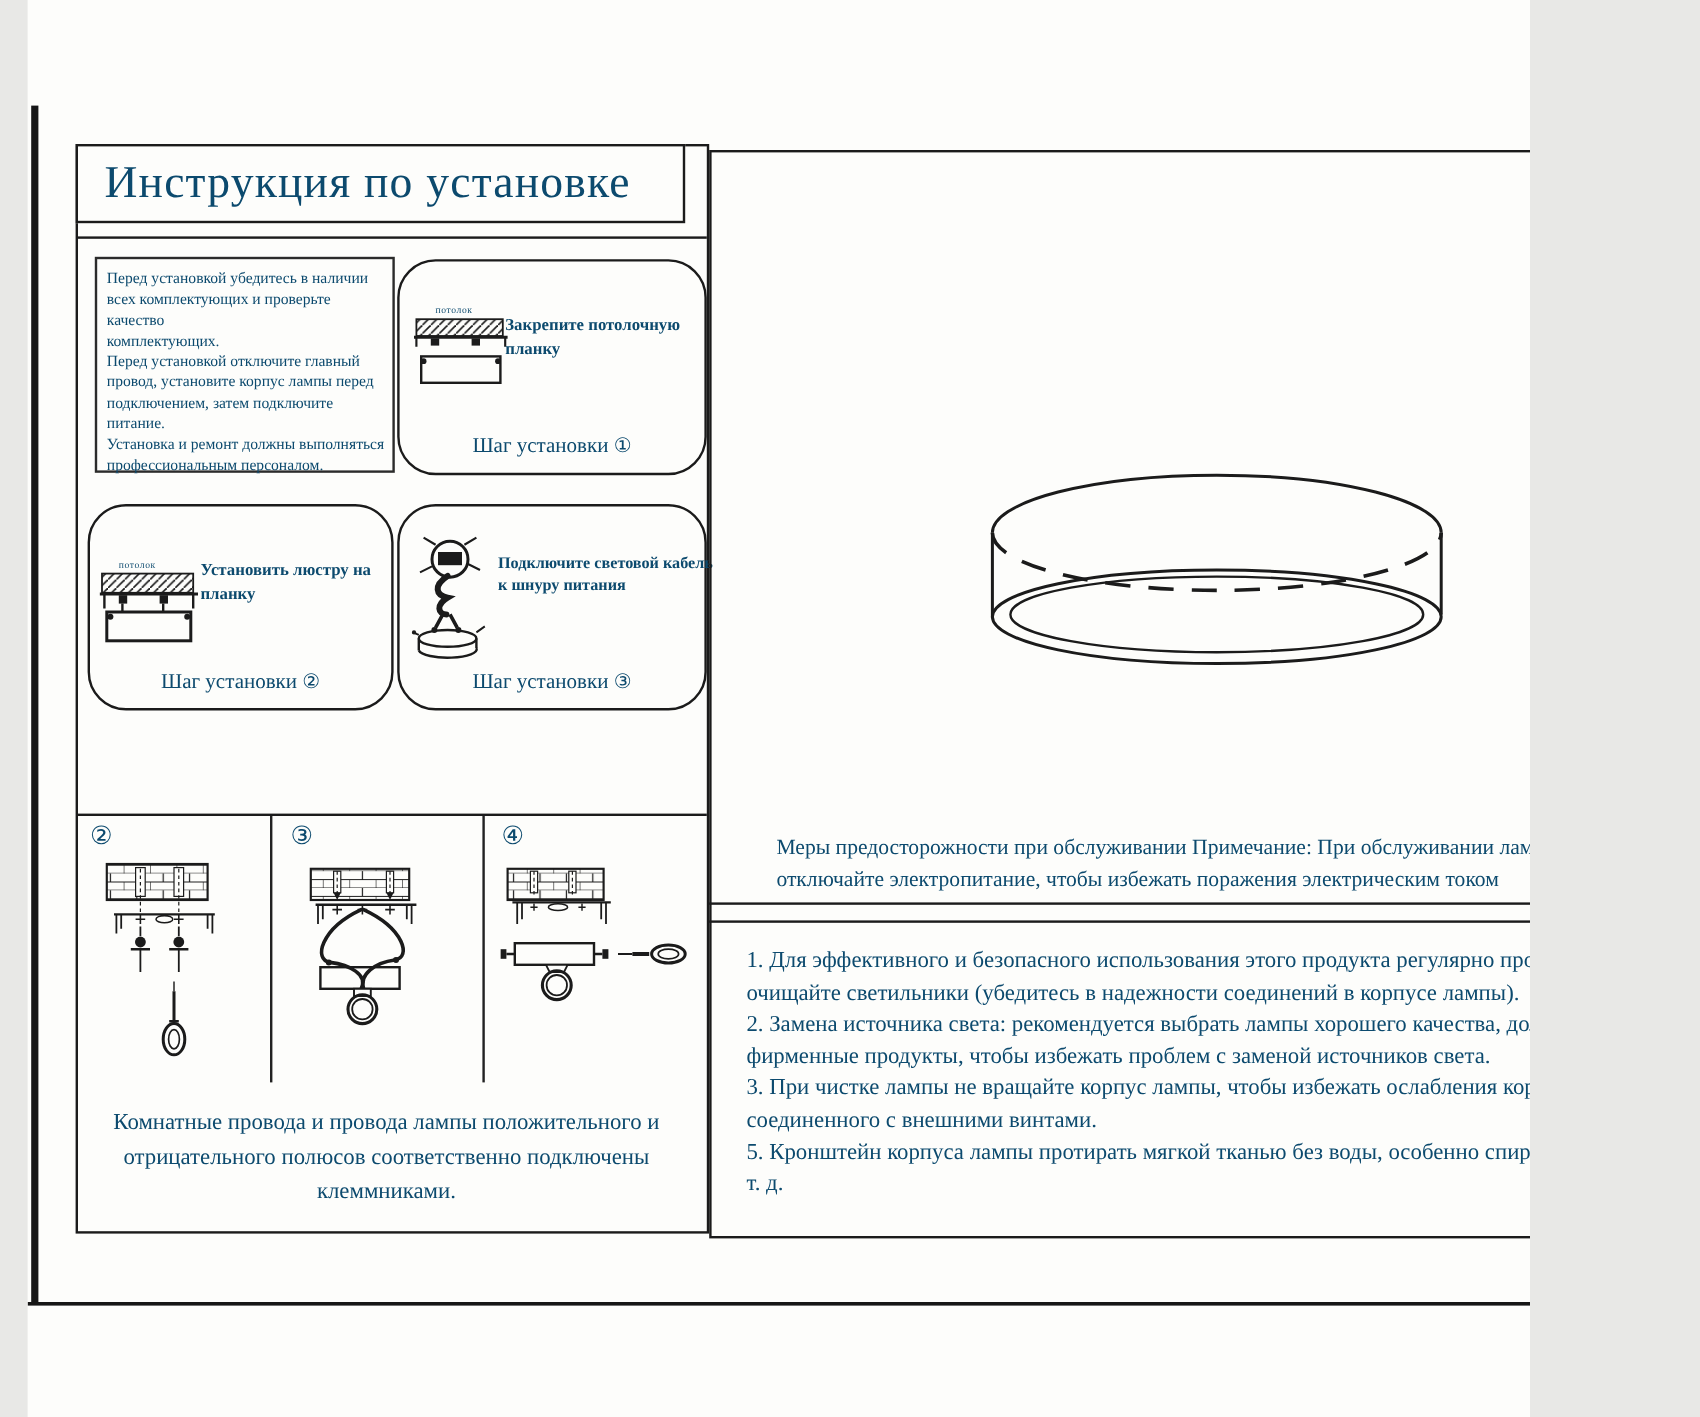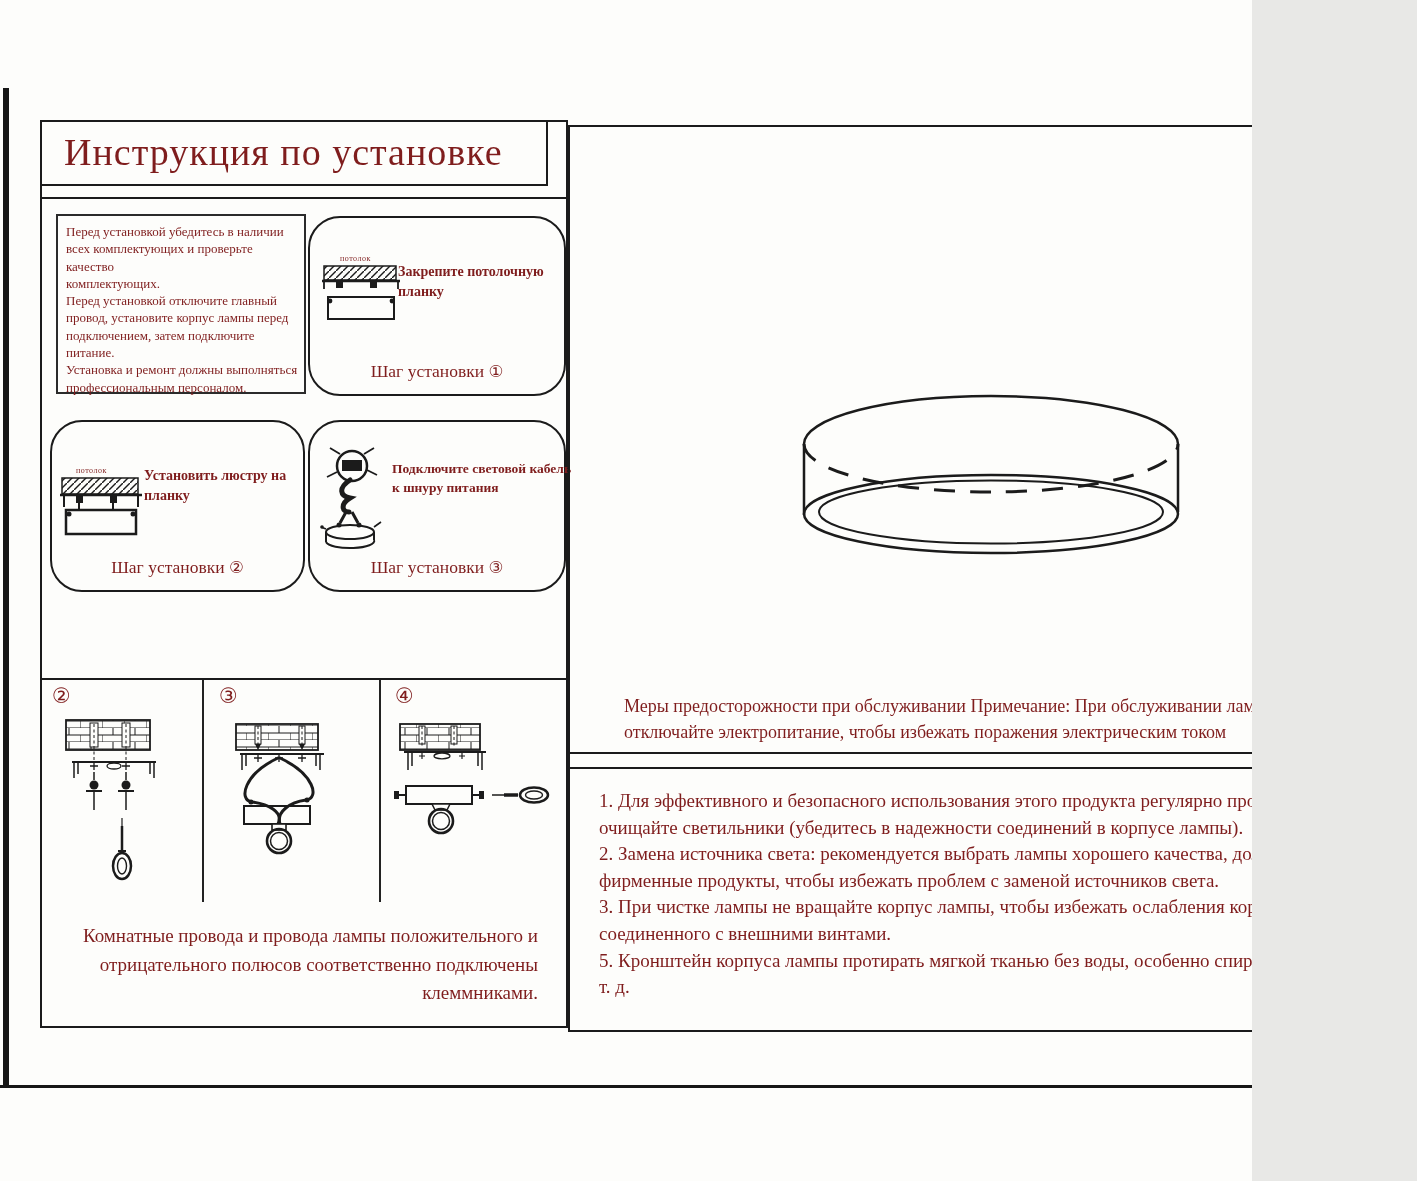--- a/index.html
+++ b/index.html
@@ -1,17 +1,17 @@
 <!DOCTYPE html>
 <html><head>
 <meta charset="utf-8">
 <style>
   html,body{margin:0;padding:0;background:#e8e8e6;}
   .page{position:relative;width:1252px;height:1181px;background:#fdfdfb;overflow:hidden;
-        font-family:"Liberation Serif","DejaVu Serif",serif;color:#7f1d1d;}
+        font-family:"Liberation Serif","DejaVu Serif",serif;color:#0c4a6e;margin-left:23px;}
   .abs{position:absolute;}
   .ink{background:#1b1b1b;}
   .preline{white-space:pre-line;}
 
   
   #edge-left{left:3px;top:88px;width:6px;height:998px;background:#161616;}
   #edge-bottom{left:0;top:1085px;width:1417px;height:3px;background:#161616;}
   #edge-right{left:1386px;top:96px;width:2px;height:991px;background:#4a4a4a;}
 
   
@@ -42,21 +42,21 @@
   #left-rule{left:42px;top:678px;width:524px;height:2px;}
   #pdiv1{left:202px;top:680px;width:2px;height:222px;background:#222;}
   #pdiv2{left:379px;top:680px;width:2px;height:222px;background:#222;}
   .pnum{font-size:21px;font-family:"DejaVu Sans","Liberation Sans",sans-serif;}
   #pnum2{left:52px;top:684px;}
   #pnum3{left:219px;top:684px;}
   #pnum4{left:395px;top:684px;}
   #panel2-svg{left:58px;top:714px;}
   #panel3-svg{left:224px;top:712px;}
   #panel4-svg{left:394px;top:714px;}
-  #wiring-note{left:60px;top:922px;width:478px;text-align:right;font-size:19px;line-height:1.5;}
+  #wiring-note{left:60px;top:922px;width:478px;text-align:center;font-size:19px;line-height:1.5;}
 
   
   #right-col{left:568px;top:125px;width:787px;height:907px;border:2px solid #1b1b1b;box-sizing:border-box;}
   #lamp-svg{left:782px;top:366px;}
   #maint-note{left:624px;top:694px;width:752px;font-size:18px;line-height:1.42;}
   #sep1{left:568px;top:752px;width:787px;height:2px;}
   #sep2{left:568px;top:767px;width:787px;height:2px;}
   #care-list{left:599px;top:788px;width:764px;font-size:19px;line-height:1.4;}
   .care-item{margin:0;}
   svg{display:block;}

